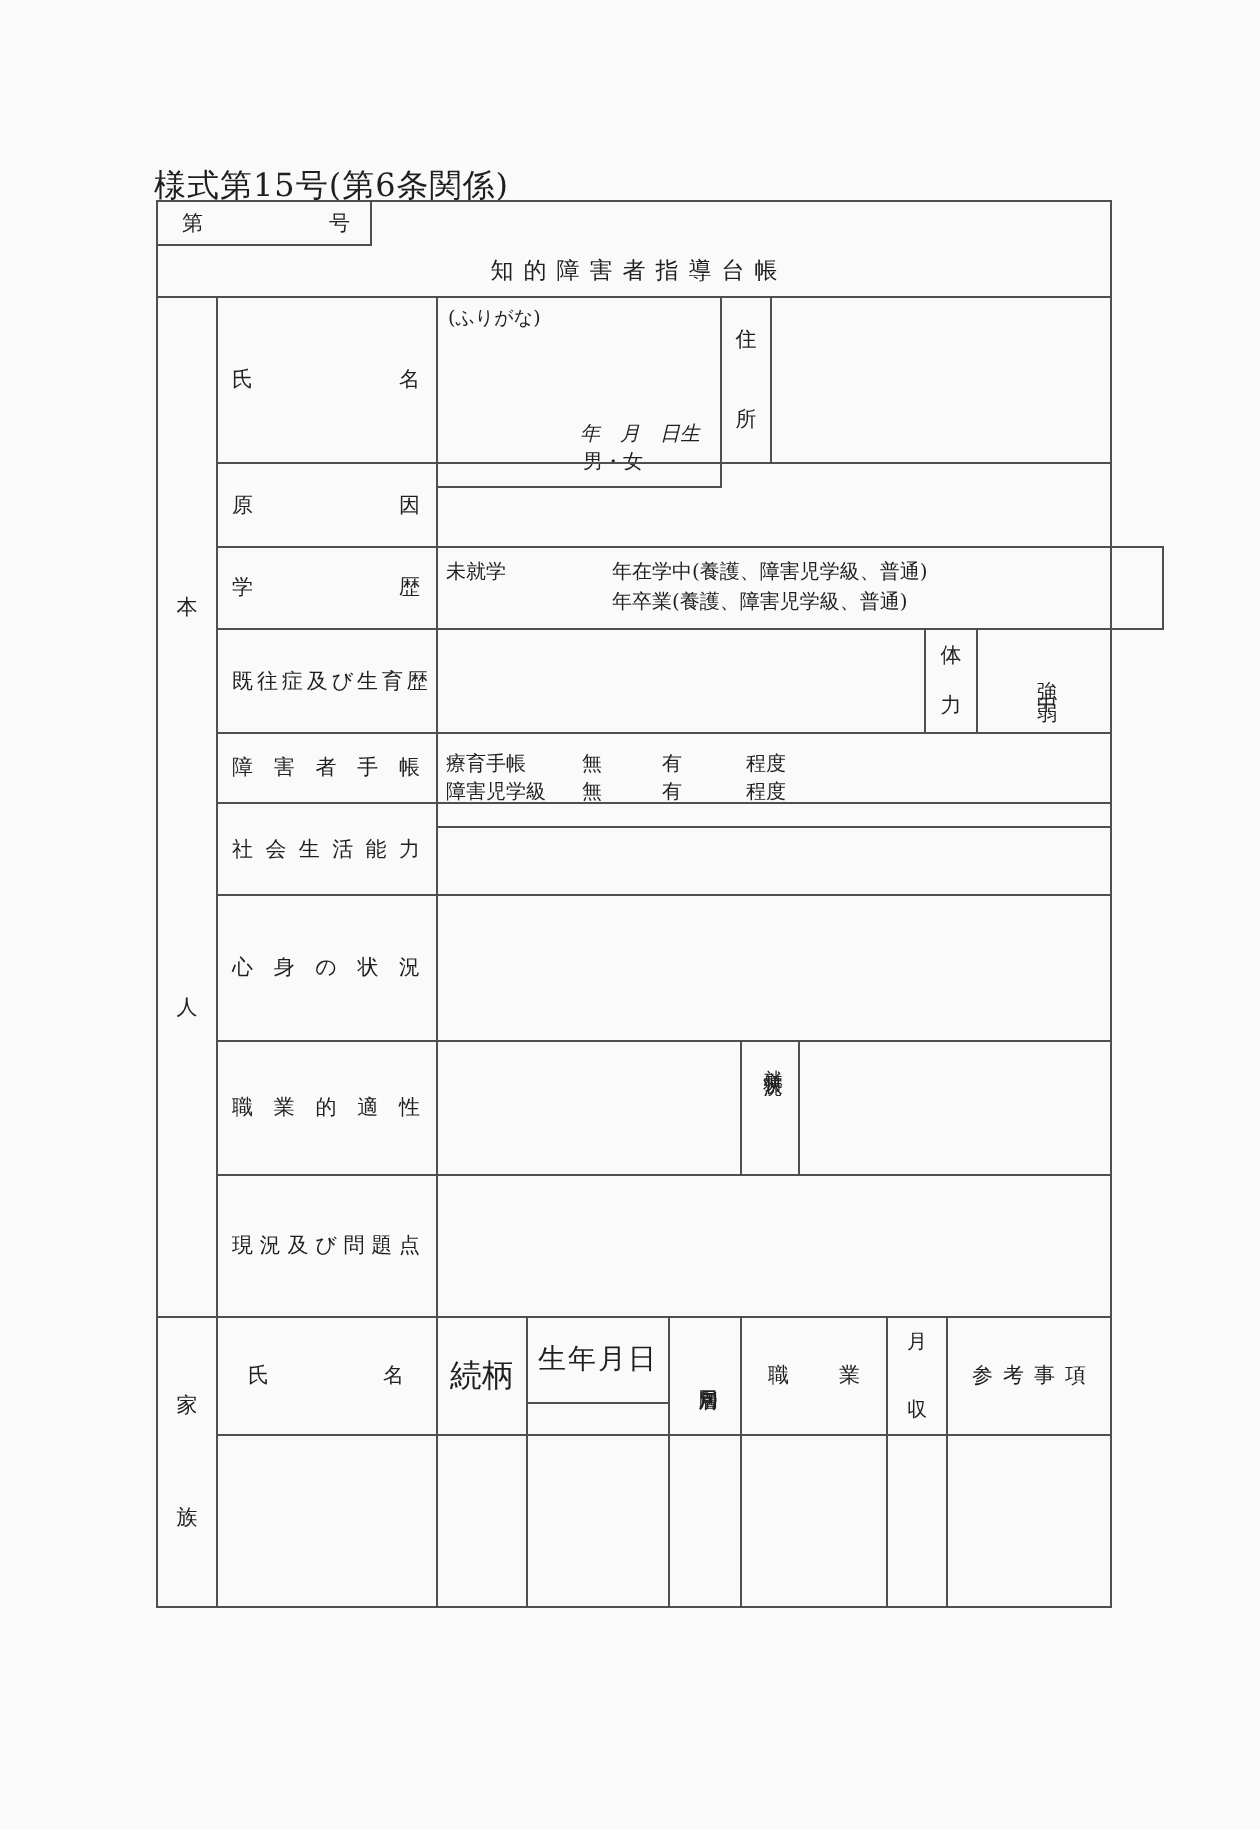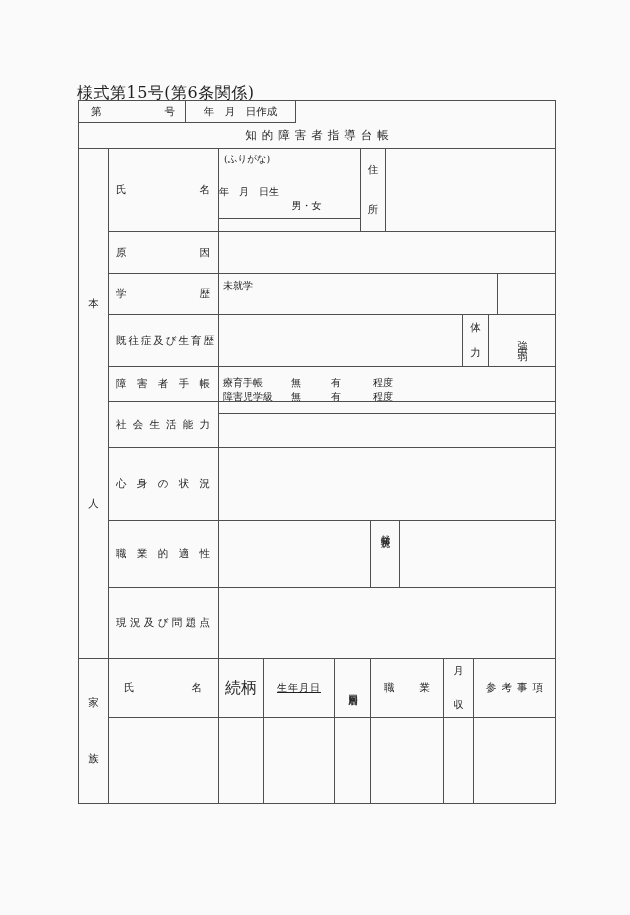--- a/index.html
+++ b/index.html
@@ -33,45 +33,42 @@
 <div class="abs" id="form-note">様式第15号(第6条関係)</div>
 
 <div class="abs" id="sheet">
 
   <div class="cell" style="left:0;top:0;width:478px;height:704px;"></div>
 
   <div class="cell flexc" style="left:0;top:0;width:108px;height:23px;justify-content:space-between;padding:0 10px 0 12px;">
     <span>第</span>
     <span>号</span>
   </div>
-  <div class="cell center" style="left:107px;top:0;width:111px;height:23px;">
-    <span>年　月　日作成</span>
-  </div>
 
   <div class="abs center" id="title-row">知的障害者指導台帳</div>
 
   <div class="cell vcol" style="left:0;top:48px;width:31px;height:511px;justify-content:center;gap:186px;">
     <span>本</span>
     <span>人</span>
   </div>
   <div class="cell vcol" style="left:0;top:558px;width:31px;height:146px;justify-content:center;gap:42px;">
     <span>家</span>
     <span>族</span>
   </div>
 
   <div class="cell jlabel" style="left:30px;top:48px;width:111px;height:84px;">
     <span class="row">
         <span>氏</span>
         <span>名</span>
       </span>
   </div>
-  <div class="cell" style="left:140px;top:48px;width:143px;height:71px;display:flex;flex-direction:column;padding:4px 0 5px 0;">
+  <div class="cell" style="left:140px;top:48px;width:143px;height:96px;display:flex;flex-direction:column;padding:4px 0 5px 0;">
     <div class="small" style="padding-left:5px;">(ふりがな)</div>
     <div style="flex:1;"></div>
-    <div style="text-align:left;padding-right:10px;font-size:10px;">年　月　日生</div>
+    <div style="text-align:right;padding-right:10px;font-size:10px;font-style:italic;">年　月　日生</div>
     <div style="text-align:center;font-size:10px;position:relative;left:17px;">男・女</div>
   </div>
   <div class="cell vcol" style="left:282px;top:48px;width:26px;height:84px;justify-content:center;gap:26px;">
     <span>住</span>
     <span>所</span>
   </div>
   <div class="cell" style="left:307px;top:48px;width:171px;height:84px;"></div>
 
   <div class="cell jlabel" style="left:30px;top:131px;width:111px;height:43px;">
     <span class="row">
@@ -80,22 +77,26 @@
       </span>
   </div>
   <div class="cell" style="left:140px;top:131px;width:338px;height:43px;"></div>
 
   <div class="cell jlabel" style="left:30px;top:173px;width:111px;height:42px;">
     <span class="row">
         <span>学</span>
         <span>歴</span>
       </span>
   </div>
-  <div class="cell" style="left:140px;top:173px;width:280px;height:42px;display:flex;align-items:flex-start;padding:5px 0 0 4px;font-size:10px;">
+  <div class="cell" style="left:140px;top:173px;width:364px;height:42px;display:flex;align-items:flex-start;padding:5px 0 0 4px;font-size:10px;">
     <span style="width:83px;flex:none;">未就学</span>
+    <span style="display:flex;flex-direction:column;line-height:15px;">
+      <span>年在学中(養護、障害児学級、普通)</span>
+      <span>年卒業(養護、障害児学級、普通)</span>
+    </span>
   </div>
 
   <div class="cell flexc" style="left:30px;top:214px;width:111px;height:53px;padding:0 4px 0 7px;">
     <span class="row" style="flex:1;display:flex;justify-content:space-between;">
         <span>既</span>
         <span>往</span>
         <span>症</span>
         <span>及</span>
         <span>び</span>
         <span>生</span>
@@ -189,21 +190,21 @@
 
   <div class="cell jlabel" style="left:30px;top:558px;width:111px;height:60px;">
     <span class="row" style="padding:0 16px 0 15px;">
         <span>氏</span>
         <span>名</span>
       </span>
   </div>
   <div class="cell center" style="left:140px;top:558px;width:46px;height:60px;font-size:16px;">
     <span>続柄</span>
   </div>
-  <div class="cell center" style="left:185px;top:558px;width:72px;height:60px;font-size:10px;letter-spacing:1px;text-decoration:underline;">
+  <div class="cell center" style="left:185px;top:558px;width:72px;height:44px;font-size:14px;letter-spacing:1px;">
     <span>生年月日</span>
   </div>
   <div class="cell center" style="left:256px;top:558px;width:37px;height:60px;font-size:9.5px;">
     <span class="vtext" style="letter-spacing:.5px;">同居別居</span>
   </div>
   <div class="cell jlabel" style="left:292px;top:558px;width:74px;height:60px;">
     <span class="row" style="padding:0 13px;">
         <span>職</span>
         <span>業</span>
       </span>

